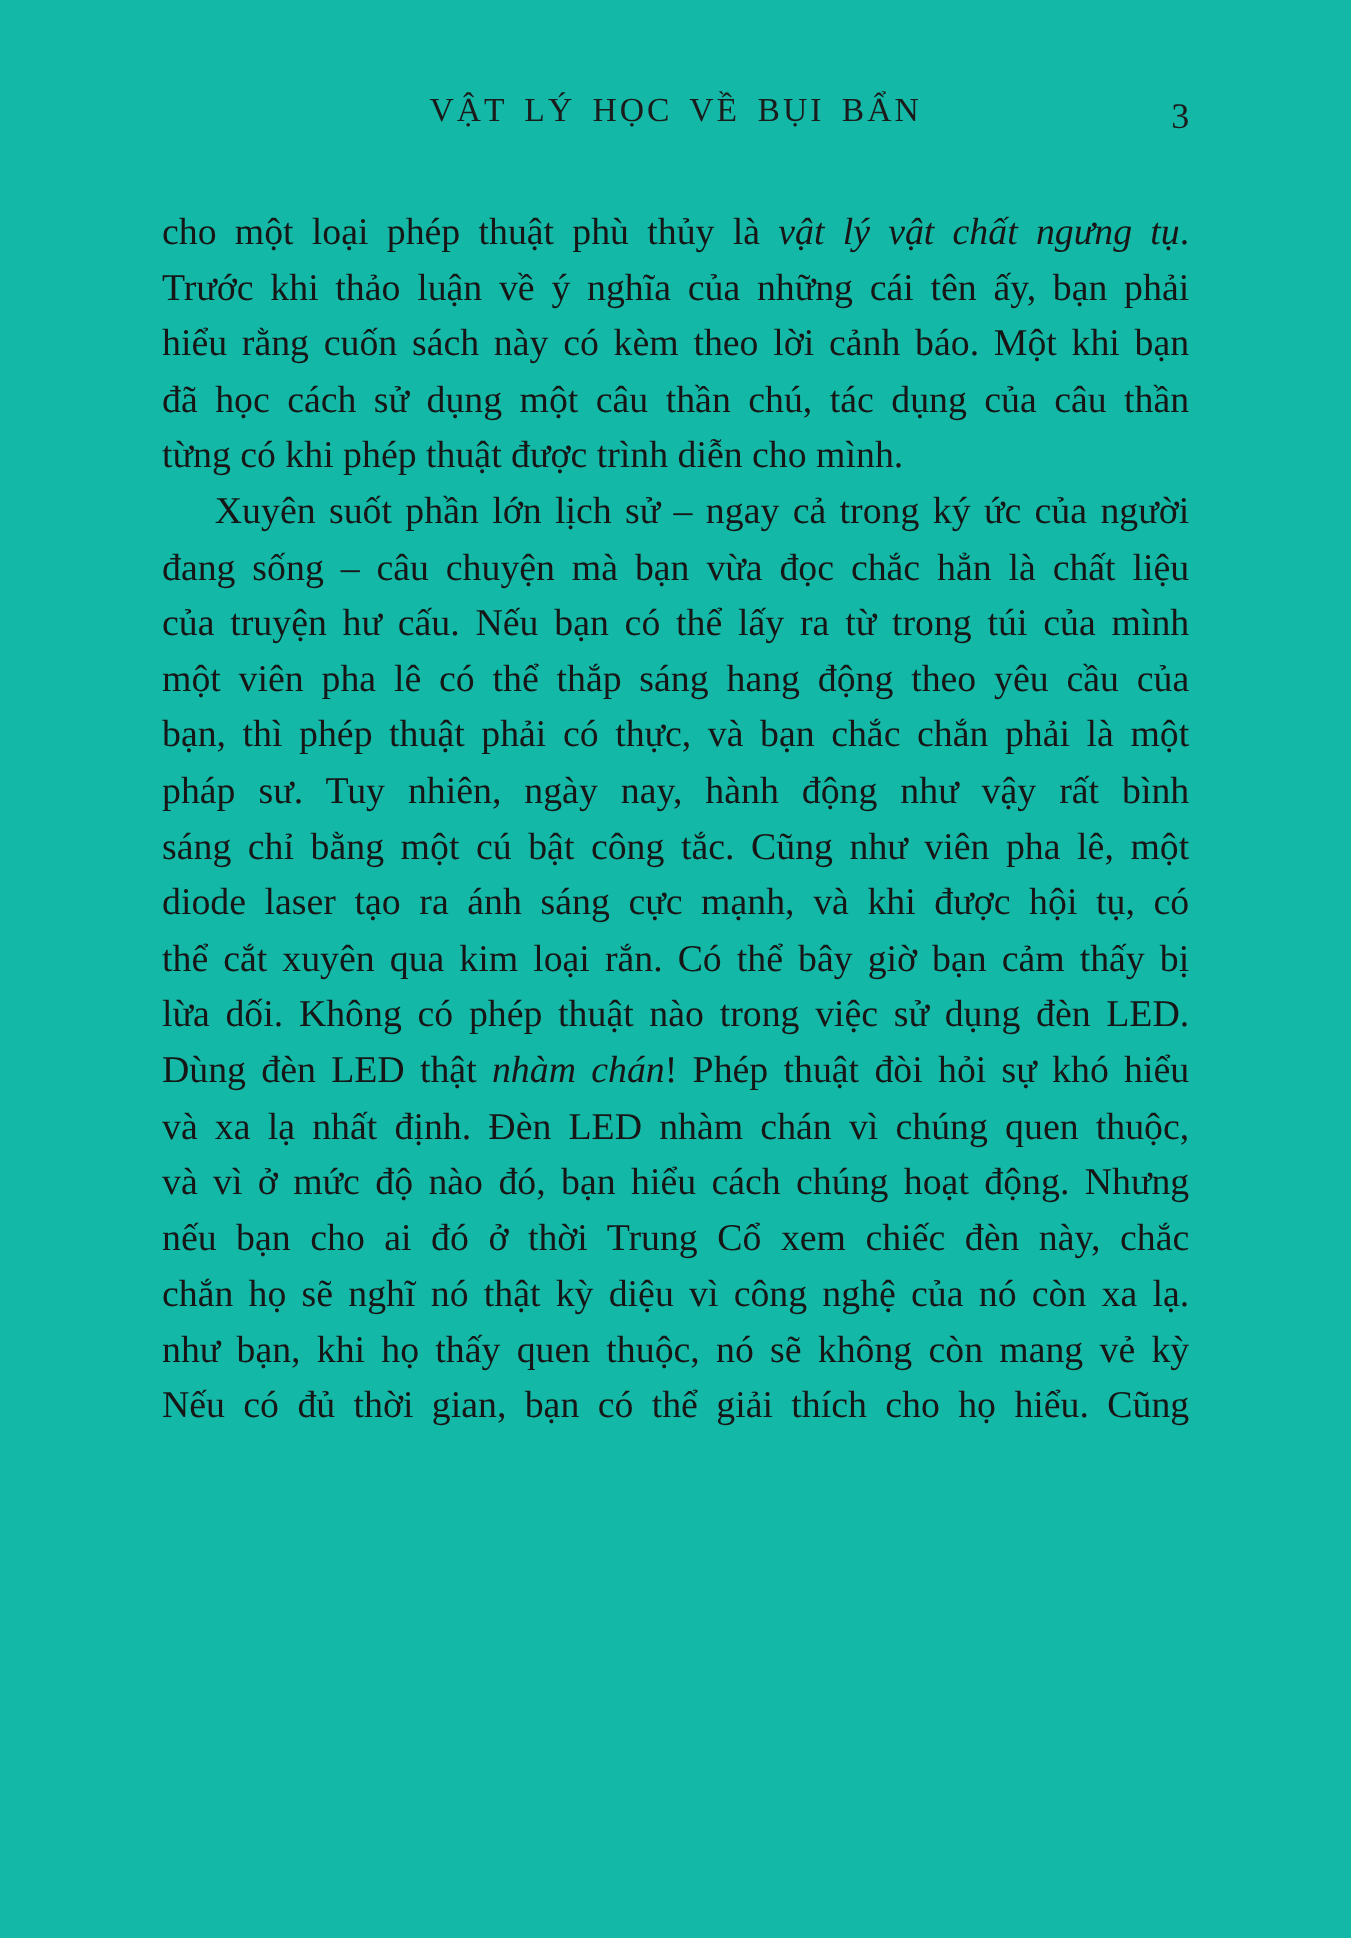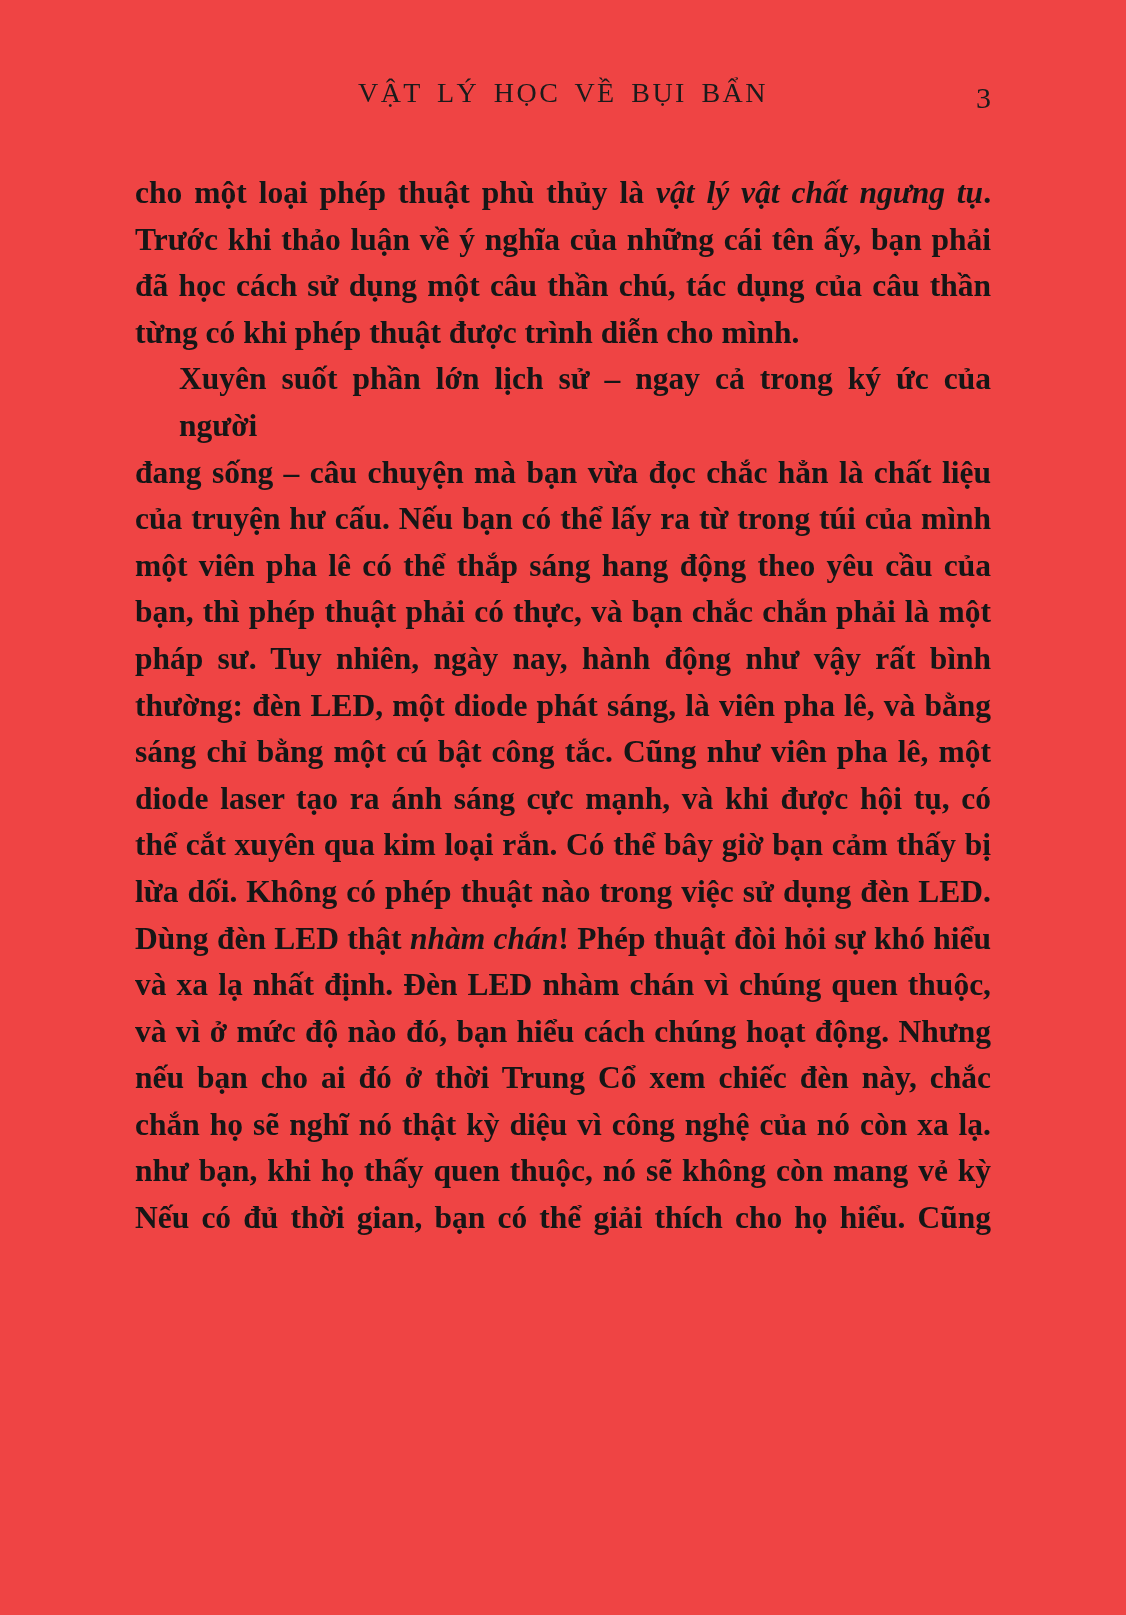--- a/index.html
+++ b/index.html
@@ -4,21 +4,21 @@
 <style>
   html, body {
     margin: 0;
     padding: 0;
     background: #ffffff;
   }
   .page {
     position: relative;
     width: 1126px;
     height: 1615px;
-    background: #ef4444;
+    background: #14b8a6;
     font-family: "Liberation Serif", "DejaVu Serif", serif;
     color: #171717;
     overflow: hidden;
   }
   .running-head {
     position: absolute;
     left: 135px;
     top: 76px;
     width: 856px;
     height: 40px;
@@ -45,21 +45,21 @@
   }
   .body-text {
     position: absolute;
     left: 135px;
     top: 170px;
     width: 856px;
     font-size: 31.5px;
     line-height: 46.6px;
     color: #161616;
   }
-  .paragraph { margin: 0; font-weight: bold; }
+  .paragraph { margin: 0; }
   .line {
     text-align: justify;
     text-align-last: justify;
     hyphens: none;
   }
   .line.last { text-align-last: left; }
   .line.indent { padding-left: 44px; }
   .line em { font-style: italic; }
 </style>
 </head>
@@ -68,31 +68,31 @@
 <div class="page">
   <header class="running-head">
     <span class="head-title">VẬT LÝ HỌC VỀ BỤI BẨN</span>
     <span class="page-num">3</span>
   </header>
 
   <main class="body-text">
       <div class="paragraph">
         <div class="line"><span>cho một loại phép thuật phù thủy là </span><em>vật lý vật chất ngưng tụ</em><span>.</span></div>
         <div class="line"><span>Trước khi thảo luận về ý nghĩa của những cái tên ấy, bạn phải</span></div>
+        <div class="line"><span>hiểu rằng cuốn sách này có kèm theo lời cảnh báo. Một khi bạn</span></div>
         <div class="line"><span>đã học cách sử dụng một câu thần chú, tác dụng của câu thần</span></div>
         <div class="line last"><span>từng có khi phép thuật được trình diễn cho mình.</span></div>
       </div>
       <div class="paragraph">
         <div class="line indent"><span>Xuyên suốt phần lớn lịch sử – ngay cả trong ký ức của người</span></div>
         <div class="line"><span>đang sống – câu chuyện mà bạn vừa đọc chắc hẳn là chất liệu</span></div>
         <div class="line"><span>của truyện hư cấu. Nếu bạn có thể lấy ra từ trong túi của mình</span></div>
         <div class="line"><span>một viên pha lê có thể thắp sáng hang động theo yêu cầu của</span></div>
         <div class="line"><span>bạn, thì phép thuật phải có thực, và bạn chắc chắn phải là một</span></div>
         <div class="line"><span>pháp sư. Tuy nhiên, ngày nay, hành động như vậy rất bình</span></div>
-        <div class="line"><span>thường: đèn LED, một diode phát sáng, là viên pha lê, và bằng</span></div>
         <div class="line"><span>sáng chỉ bằng một cú bật công tắc. Cũng như viên pha lê, một</span></div>
         <div class="line"><span>diode laser tạo ra ánh sáng cực mạnh, và khi được hội tụ, có</span></div>
         <div class="line"><span>thể cắt xuyên qua kim loại rắn. Có thể bây giờ bạn cảm thấy bị</span></div>
         <div class="line"><span>lừa dối. Không có phép thuật nào trong việc sử dụng đèn LED.</span></div>
         <div class="line"><span>Dùng đèn LED thật </span><em>nhàm chán</em><span>! Phép thuật đòi hỏi sự khó hiểu</span></div>
         <div class="line"><span>và xa lạ nhất định. Đèn LED nhàm chán vì chúng quen thuộc,</span></div>
         <div class="line"><span>và vì ở mức độ nào đó, bạn hiểu cách chúng hoạt động. Nhưng</span></div>
         <div class="line"><span>nếu bạn cho ai đó ở thời Trung Cổ xem chiếc đèn này, chắc</span></div>
         <div class="line"><span>chắn họ sẽ nghĩ nó thật kỳ diệu vì công nghệ của nó còn xa lạ.</span></div>
         <div class="line"><span>như bạn, khi họ thấy quen thuộc, nó sẽ không còn mang vẻ kỳ</span></div>

